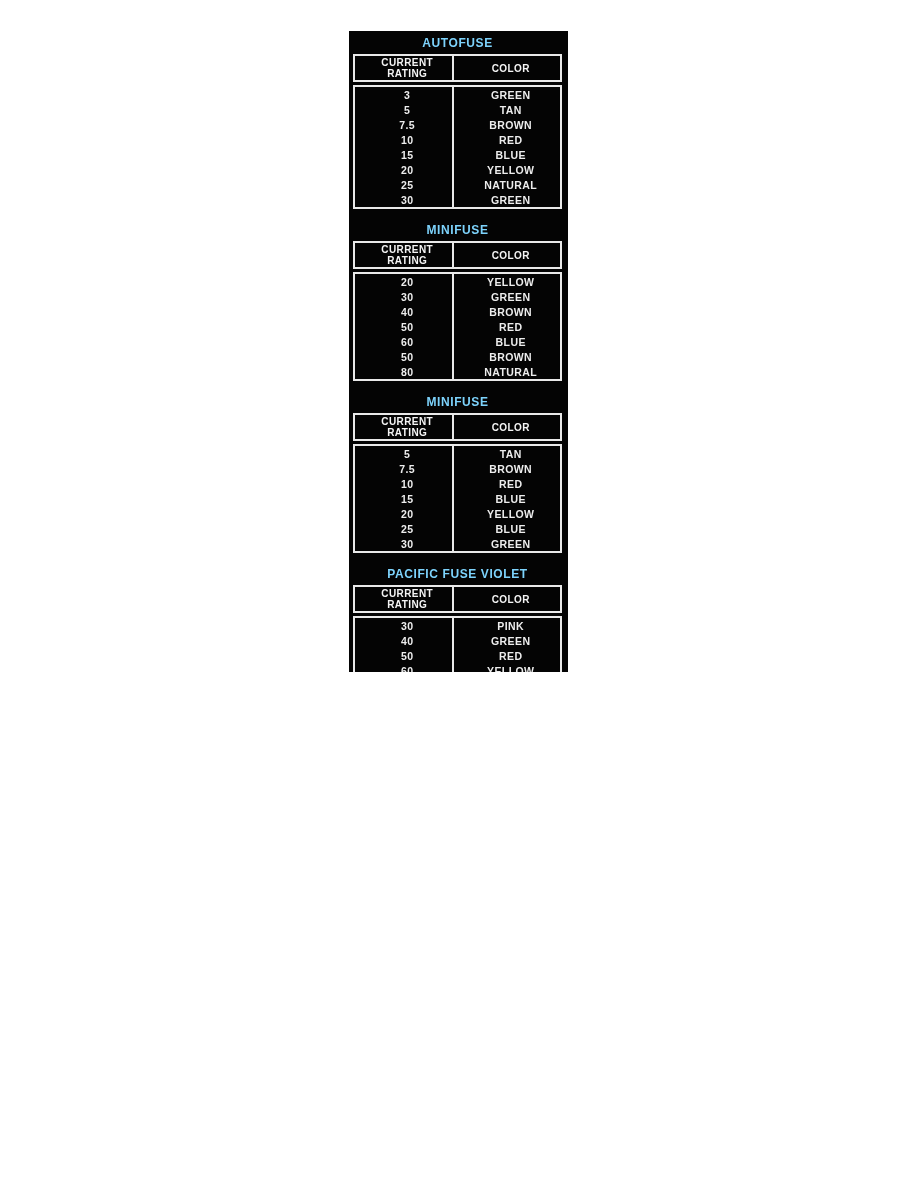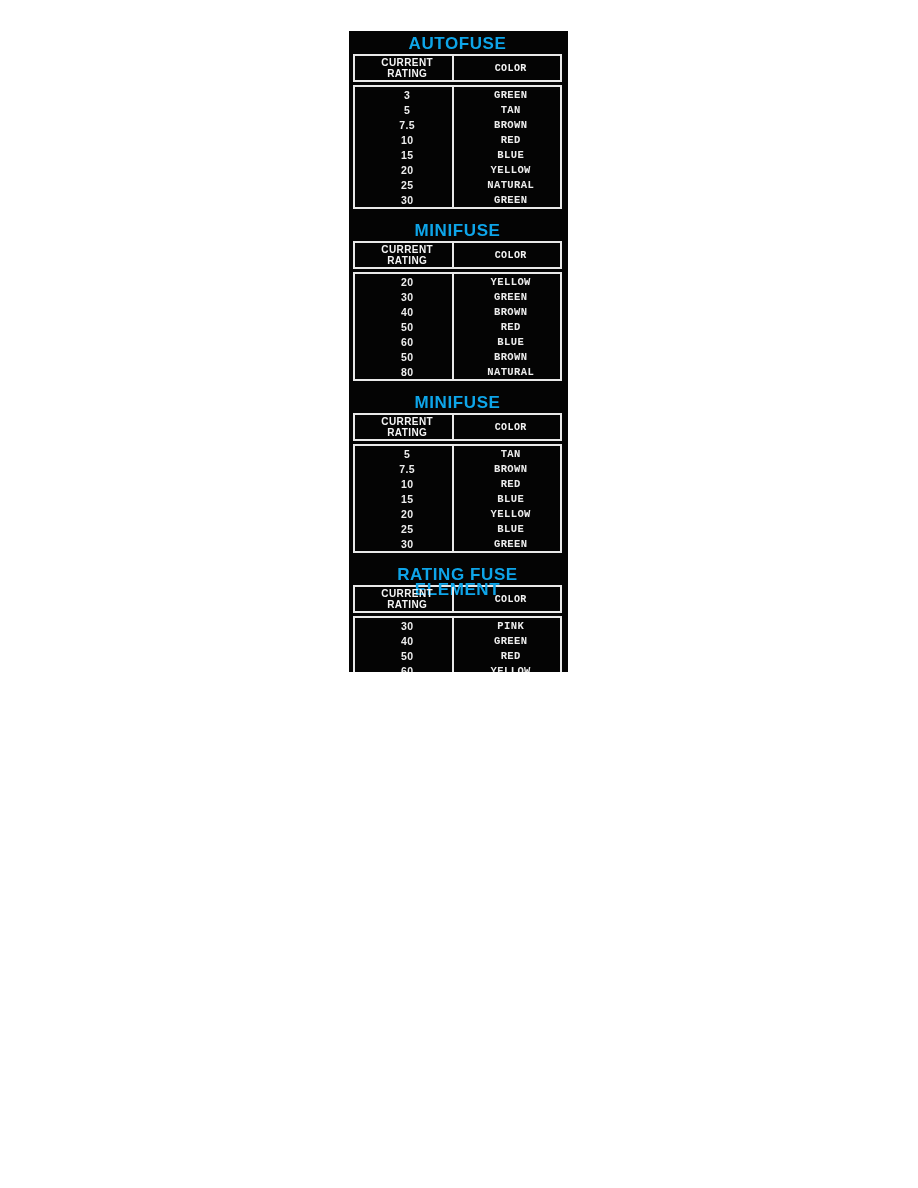--- a/index.html
+++ b/index.html
@@ -22,41 +22,41 @@
     color: #f2f2f2;
     overflow: hidden;
     padding: 0 6px 0 4px;
   }
   .section { width: 100%; }
   .section-title {
     margin: 14px 0 3px 0;
     height: 15px;
     line-height: 15px;
     text-align: center;
-    font-size: 17px;
+    font-size: 12px;
     font-weight: 700;
     letter-spacing: 0.6px;
-    color: #0ea5e9;
+    color: #7dd3fc;
   }
   .section.first .section-title { margin-top: 5px; }
   .box {
     border: 2px solid #e9e9e9;
     background: #040404;
   }
   .hdr-box { margin-bottom: 3px; }
   .hdr-row, .data-row { display: flex; width: 100%; }
   .cell {
     display: flex;
     align-items: center;
     justify-content: center;
     text-align: center;
     padding-left: 7px;
   }
   .cell-left  { width: 48.5%; border-right: 2px solid #e9e9e9; }
-  .cell-right { width: 51.5%; font-family: Liberation Mono, monospace; }
+  .cell-right { width: 51.5%; }
   .hdr-row .cell {
     height: 24px;
     font-size: 10px;
     font-weight: 700;
     letter-spacing: 0.4px;
     color: #f4f4f4;
   }
   .data-row .cell {
     height: 15px;
     font-size: 10.5px;
@@ -186,21 +186,21 @@
             <div class="cell cell-left">25</div>
             <div class="cell cell-right">BLUE</div>
           </div>
           <div class="data-row">
             <div class="cell cell-left">30</div>
             <div class="cell cell-right">GREEN</div>
           </div>
         </div>
       </div>
       <div class="section">
-        <div class="section-title">RATING FUSE ELEMENT</div>
+        <div class="section-title">PACIFIC FUSE VIOLET</div>
         <div class="box hdr-box">
           <div class="hdr-row">
             <div class="cell cell-left">CURRENT RATING</div>
             <div class="cell cell-right">COLOR</div>
           </div>
         </div>
         <div class="box body-box">
           <div class="data-row">
             <div class="cell cell-left">30</div>
             <div class="cell cell-right">PINK</div>

